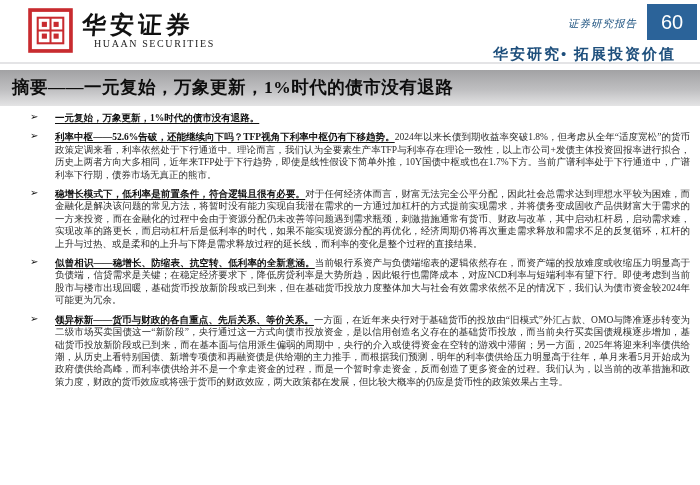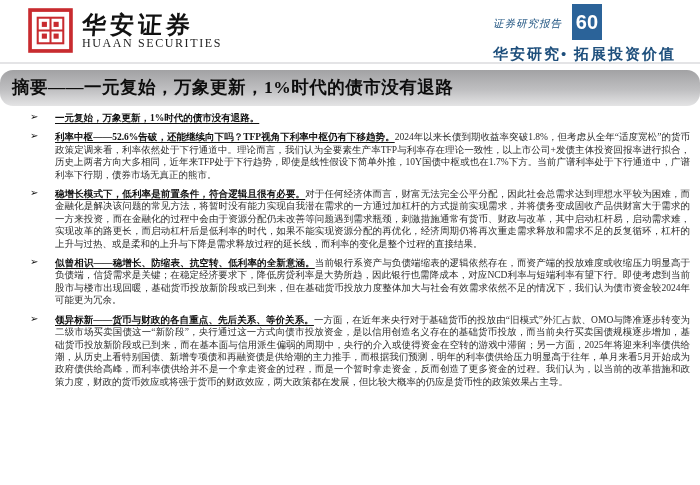--- a/index.html
+++ b/index.html
@@ -12,42 +12,42 @@
     position:absolute;top:0;left:0;right:0;height:62px;
     border-bottom:2px solid #e4e4e6;
   }
   .logo{position:absolute;left:28px;top:8px;display:flex;align-items:center;gap:9px;}
   .seal{width:45px;height:45px;display:block;}
   .logo-cn{
     font-size:24px;font-weight:bold;color:#111;letter-spacing:4px;
     font-family:"Liberation Serif","DejaVu Serif",serif;line-height:26px;
     transform:skewX(-4deg);
   }
-  .logo-en{font-size:12px;color:#222;letter-spacing:1.6px;line-height:11px;}
+  .logo-en{font-size:10px;color:#222;letter-spacing:1.6px;line-height:11px;margin-left:12px;}
   .header-right{position:absolute;right:0;top:0;text-align:right;}
-  .report-row{display:flex;align-items:center;}
+  .report-row{display:flex;align-items:center;justify-content:flex-end;}
   .report-type{
     font-size:10.5px;color:#1e5380;font-style:italic;letter-spacing:1px;
     margin-right:10px;transform:translateY(4px);
   }
   .page-number{
     display:inline-flex;align-items:center;justify-content:center;
-    width:30px;height:36px;margin-top:4px;margin-right:3px;
-    background:#2b6399;color:#ffffff;font-size:20px;font-weight:bold;
+    width:50px;height:36px;margin-top:4px;margin-right:3px;
+    background:#2b6399;color:#ffffff;font-size:20px;font-weight:normal;
     font-family:"Liberation Sans","DejaVu Sans",sans-serif;
   }
   .tagline{
     margin-top:5px;margin-right:24px;
     font-size:15px;font-weight:bold;color:#1e4f7c;letter-spacing:2px;
   }
   
   .title-band{
     position:absolute;top:70px;left:0;right:0;height:36px;
     background:linear-gradient(180deg,#a2a2a4 0%,#bfbfc1 55%,#e4e4e5 100%);
-    display:flex;align-items:center;border-radius:13px;
+    display:flex;align-items:center;
   }
   .title-band h1{
     margin:0 0 2px 12px;font-size:17.5px;font-weight:bold;color:#0d0d0d;
     letter-spacing:0.5px;
   }
   
   .content{position:absolute;top:112px;left:28px;right:10px;}
   .bullet-list{list-style:none;margin:0;padding:0;}
   .bullet-list li{
     position:relative;padding-left:27px;margin-bottom:7px;

